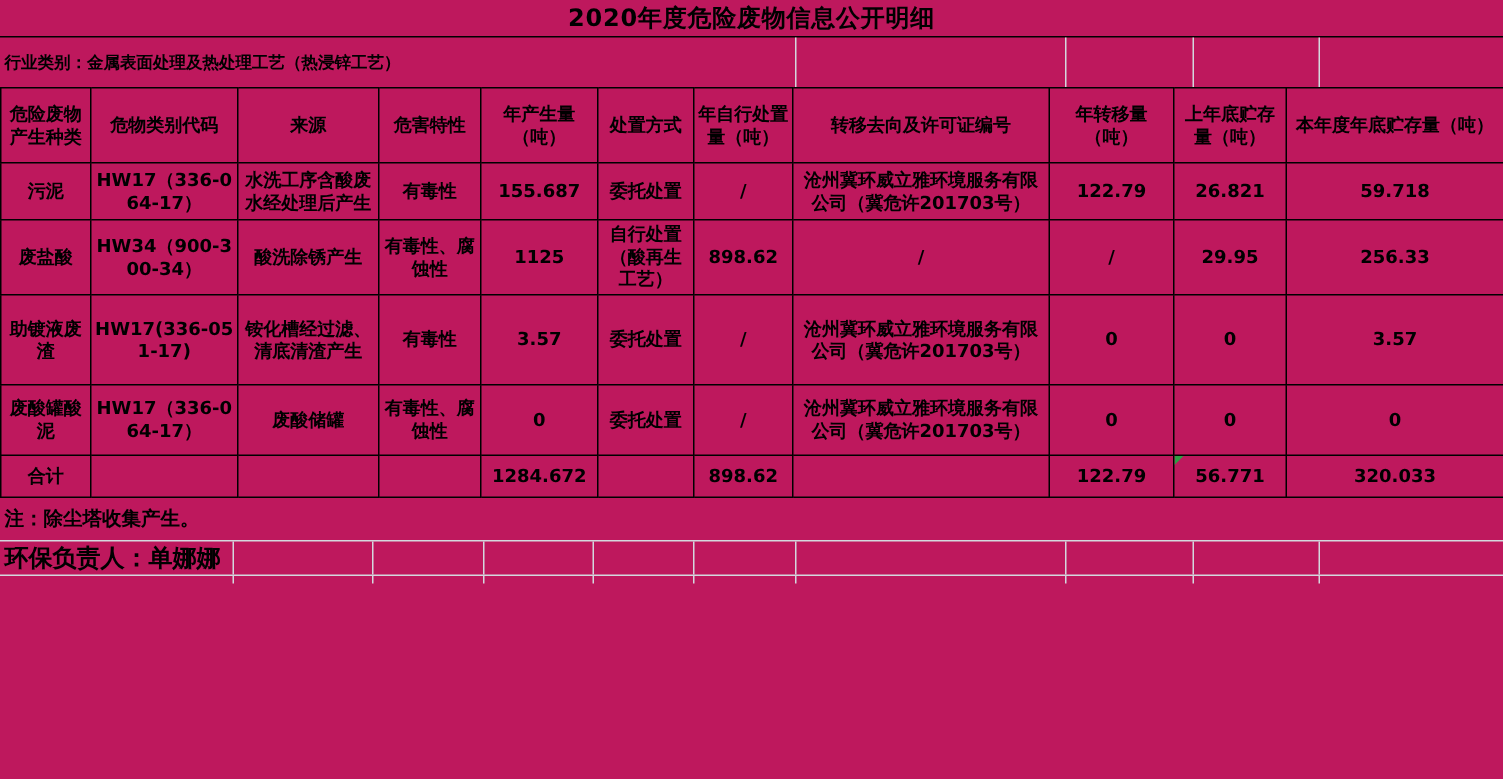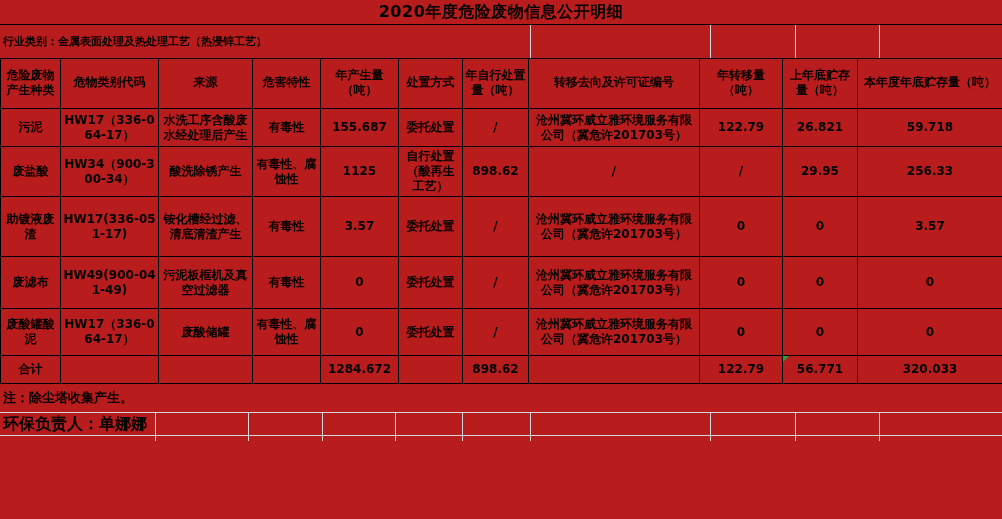--- a/index.html
+++ b/index.html
@@ -1,35 +1,35 @@
 <!DOCTYPE html>
 <html><head>
 <meta charset="utf-8">
 <style>
   html,body{margin:0;padding:0;background:#fff;}
   .sheet{
-    width:1002px;height:519px;position:relative;overflow:hidden;background:#b91c1c;
+    width:1002px;height:519px;position:relative;overflow:hidden;background:#be185d;
     font-family:"DejaVu Sans","Liberation Sans",sans-serif;
     font-weight:bold;color:#000;box-sizing:border-box;
   }
   .title-row{
     height:25px;box-sizing:border-box;display:flex;align-items:center;justify-content:center;
     font-size:16px;border-bottom:1.5px solid #000;letter-spacing:.5px;
   }
   .industry-row{
     height:33px;box-sizing:border-box;display:flex;align-items:center;
     font-size:11px;padding-left:3px;position:relative;
   }
   .vline{position:absolute;top:0;bottom:0;width:1px;background:#d4d7de;}
   table.main{border-collapse:collapse;table-layout:fixed;width:1002px;}
   table.main td,table.main th{
     border:1.5px solid #000;padding:0 2px;text-align:center;vertical-align:middle;
     font-size:12px;line-height:1.25;font-weight:bold;overflow:hidden;word-break:break-all;
   }
-  tr.hdr{height:50px;font-family:Liberation Mono, monospace;}
+  tr.hdr{height:50px;}
   tr.r0{height:38px;margin-top:12px;} tr.r1{height:50px;} tr.r2{height:53px;}
   tr.r3{height:60px;} tr.r4{height:52px;} tr.r5{height:47px;}
   tr.total{height:28px;}
   td.flagcell{position:relative;}
   .flag{
     position:absolute;left:0;top:0;width:0;height:0;
     border-top:6px solid #2f9e44;border-right:6px solid transparent;
   }
   .note-row{
     height:29px;box-sizing:border-box;display:flex;align-items:center;
@@ -122,33 +122,20 @@
       <td>有毒性</td>
       <td>3.57</td>
       <td>委托处置</td>
       <td>/</td>
       <td>沧州冀环威立雅环境服务有限公司（冀危许201703号）</td>
       <td>0</td>
       <td>0</td>
       <td>3.57</td>
     </tr>
 
-    <tr class="r4">
-      <td>废滤布</td>
-      <td>HW49(900-041-49)</td>
-      <td>污泥板框机及真空过滤器</td>
-      <td>有毒性</td>
-      <td>0</td>
-      <td>委托处置</td>
-      <td>/</td>
-      <td>沧州冀环威立雅环境服务有限公司（冀危许201703号）</td>
-      <td>0</td>
-      <td>0</td>
-      <td>0</td>
-    </tr>
 
     <tr class="r5">
       <td>废酸罐酸泥</td>
       <td>HW17（336-064-17）</td>
       <td>废酸储罐</td>
       <td>有毒性、腐蚀性</td>
       <td>0</td>
       <td>委托处置</td>
       <td>/</td>
       <td>沧州冀环威立雅环境服务有限公司（冀危许201703号）</td>

